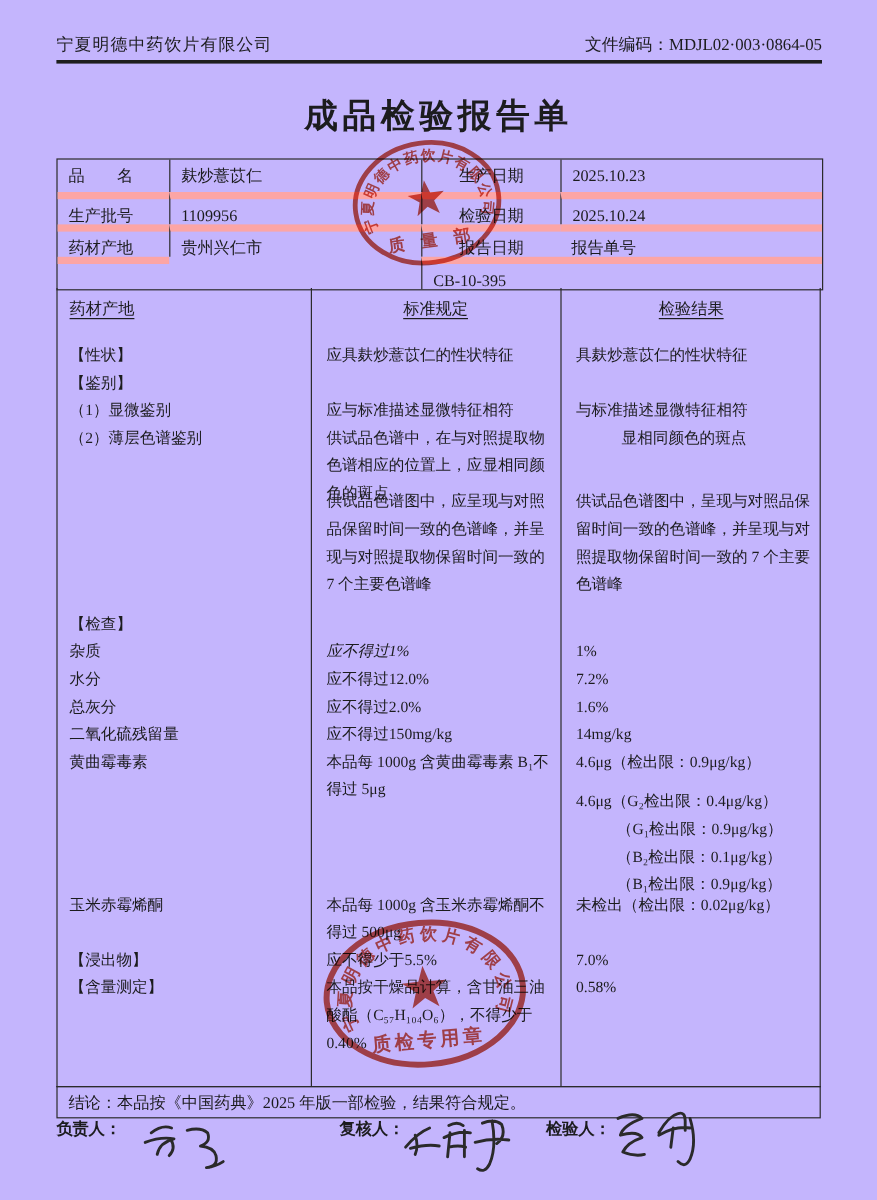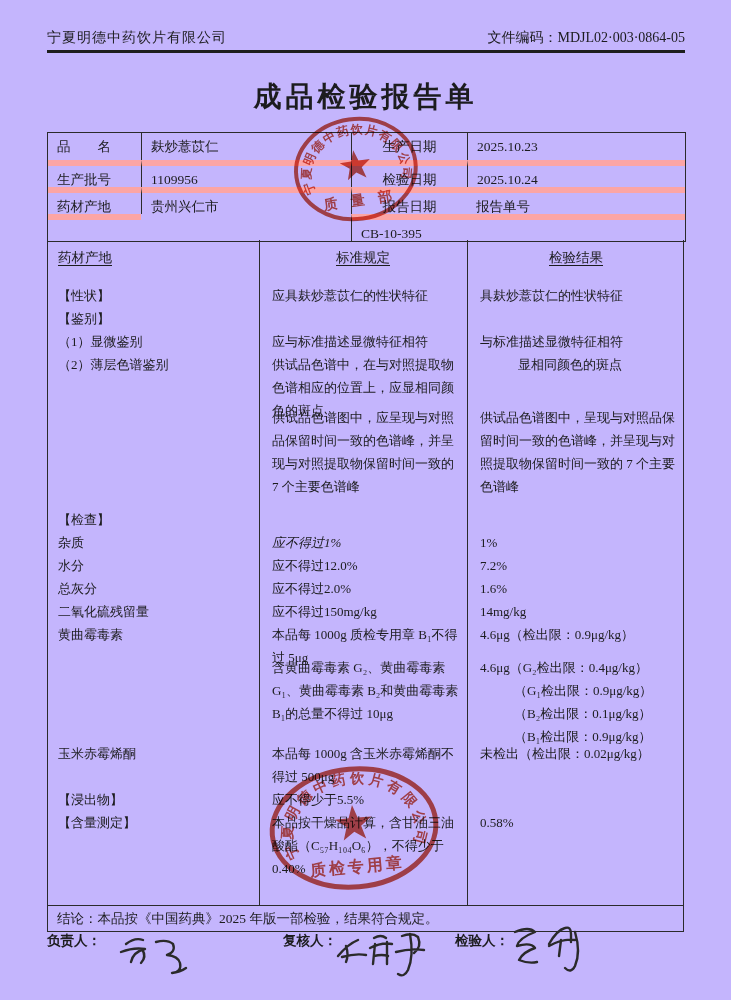--- a/index.html
+++ b/index.html
@@ -109,35 +109,35 @@
 
     <span class="cell c-item" style="top:337px;">总灰分</span>
     <span class="cell c-std" style="top:337px;">应不得过2.0%</span>
     <span class="cell c-res" style="top:337px;">1.6%</span>
 
     <span class="cell c-item" style="top:360px;">二氧化硫残留量</span>
     <span class="cell c-std" style="top:360px;">应不得过150mg/kg</span>
     <span class="cell c-res" style="top:360px;">14mg/kg</span>
 
     <span class="cell c-item" style="top:383px;">黄曲霉毒素</span>
-    <span class="cell c-std" style="top:383px;">本品每 1000g 质检专用章 B₁不得过 5μg</span>
+    <span class="cell c-std" style="top:383px;">本品每 1000g 含黄曲霉毒素 B₁不得过 5μg</span>
     <span class="cell c-res" style="top:383px;">4.6μg（检出限：0.9μg/kg）</span>
 
-    <span class="cell c-std" style="top:416px;">含黄曲霉毒素 G₂、黄曲霉毒素 G₁、黄曲霉毒素 B₂和黄曲霉毒素 B₁的总量不得过 10μg</span>
     <span class="cell c-res" style="top:416px;">4.6μg（G₂检出限：0.4μg/kg）</span>
     <span class="cell c-res" style="top:439px;left:466px;">（G₁检出限：0.9μg/kg）</span>
     <span class="cell c-res" style="top:462px;left:466px;">（B₂检出限：0.1μg/kg）</span>
     <span class="cell c-res" style="top:485px;left:466px;">（B₁检出限：0.9μg/kg）</span>
 
     <span class="cell c-item" style="top:502px;">玉米赤霉烯酮</span>
     <span class="cell c-std" style="top:502px;">本品每 1000g 含玉米赤霉烯酮不得过 500μg</span>
     <span class="cell c-res" style="top:502px;">未检出（检出限：0.02μg/kg）</span>
 
     <span class="cell c-item" style="top:548px;">【浸出物】</span>
     <span class="cell c-std" style="top:548px;">应不得少于5.5%</span>
+    <span class="cell c-res" style="top:548px;">7.0%</span>
 
     <span class="cell c-item" style="top:571px;">【含量测定】</span>
     <span class="cell c-std" style="top:571px;">本品按干燥品计算，含甘油三油酸酯（C₅₇H₁₀₄O₆），不得少于 0.40%</span>
     <span class="cell c-res" style="top:571px;">0.58%</span>
   </div>
 
   <div class="conclusion"><span class="lab">结论：</span><span>本品按《中国药典》2025 年版一部检验，结果符合规定。</span></div>
 
   <span class="sig-label" style="left:47px;">负责人：</span>
   <span class="sig-label" style="left:283px;">复核人：</span>

